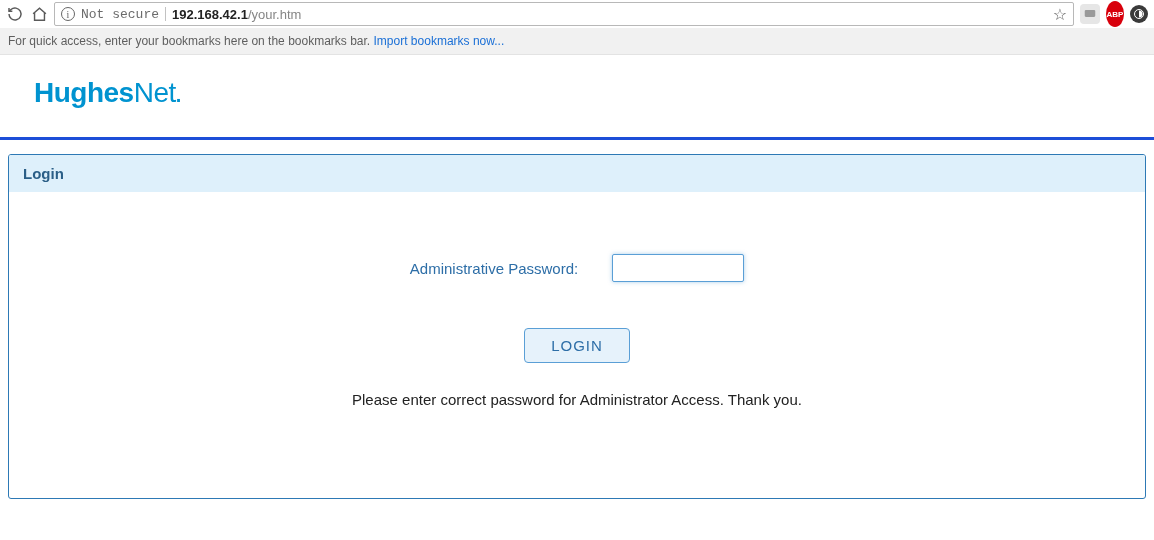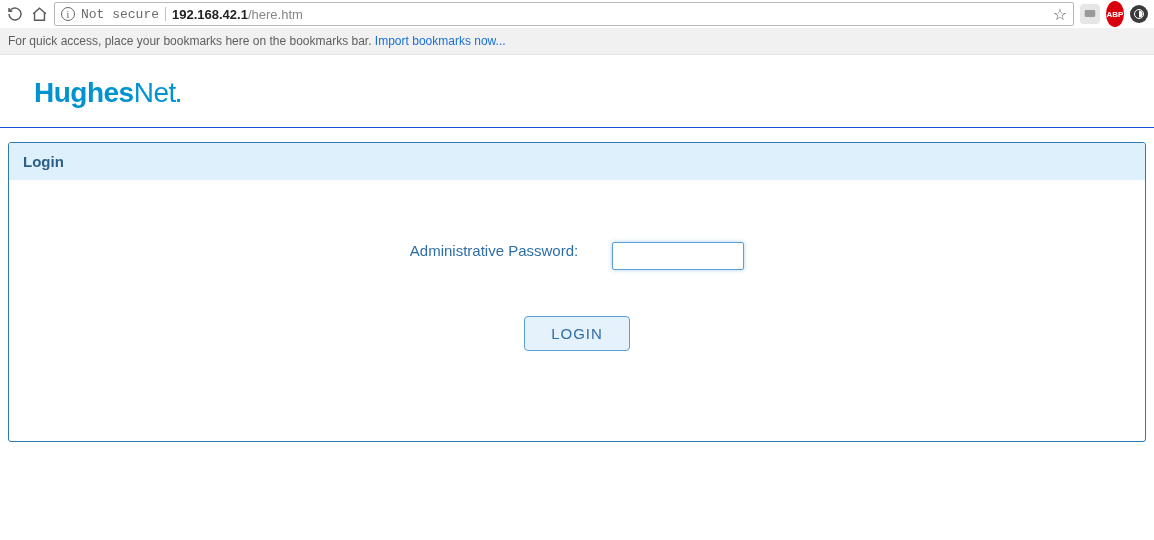--- a/index.html
+++ b/index.html
@@ -69,22 +69,22 @@
     .bookmarks-bar {
       background: #f1f1f1;
       border-bottom: 1px solid #e3e3e3;
       padding: 6px 8px;
       font-size: 12px;
       color: #5e5e5e;
     }
     .bookmarks-bar a { color: #1a6fd6; text-decoration: none; cursor: pointer; text-align: right; }
     
     .page-header {
-      padding: 22px 34px 18px;
-      border-bottom: 1px solid #1d4ed8;
+      padding: 22px 34px 28px;
+      border-bottom: 3px solid #1d4ed8;
     }
     .logo {
       font-size: 28px;
       font-weight: 800;
       color: #0093d0;
       letter-spacing: -0.5px;
     }
     .logo .thin { font-weight: 400; }
     .logo .dot { font-size: 20px; }
     
@@ -102,20 +102,21 @@
       font-weight: bold;
       color: #2b5f87;
       font-size: 15px;
     }
     .card-body {
       padding: 62px 20px 90px;
       text-align: center;
     }
     .form-row {
       display: flex;
+      align-items: center;
       justify-content: center;
       gap: 34px;
       margin-bottom: 46px;
     }
     .form-label {
       color: #2d6ea7;
       font-size: 15px;
     }
     .password-input {
       width: 132px;
@@ -157,53 +158,54 @@
     <svg width="17" height="17" viewBox="0 0 24 24" fill="none" stroke="#5a5a5a" stroke-width="2">
         <path d="M3 11l9-8 9 8"></path>
         <path d="M5 10v10h14V10"></path>
       </svg>
   </div>
   <div class="omnibox">
     <span class="info-icon">i</span>
     <span class="not-secure">Not secure</span>
     <span class="sep"></span>
     <span>
-      <span class="url-host">192.168.42.1</span><span class="url-path">/here.htm</span>
+      <span class="url-host">192.168.42.1</span><span class="url-path">/your.htm</span>
     </span>
     <span class="star">☆</span>
   </div>
   <div class="ext-icon ext-gray">
     <svg width="14" height="14" viewBox="0 0 24 24" fill="#999">
         <rect x="3" y="5" width="18" height="12" rx="2"></rect>
       </svg>
   </div>
   <div class="ext-icon ext-abp">ABP</div>
   <div class="ext-icon ext-dark">
     <svg width="12" height="12" viewBox="0 0 24 24" fill="#fff">
         <circle cx="12" cy="12" r="9" fill="none" stroke="#fff" stroke-width="2"></circle>
         <path d="M12 5a7 7 0 0 1 0 14z"></path>
       </svg>
   </div>
 </div>
 
 <div class="bookmarks-bar">
-  <span>For quick access, place your bookmarks here on the bookmarks bar.</span>
+  <span>For quick access, enter your bookmarks here on the bookmarks bar.</span>
   <a>Import bookmarks now...</a>
 </div>
 
 <div class="page-header">
   <div class="logo">
     <span>Hughes</span><span class="thin">Net</span><span class="dot">.</span>
   </div>
 </div>
 
 <div class="card-wrap">
   <div class="card">
     <div class="card-header">Login</div>
     <div class="card-body">
       <div class="form-row">
         <span class="form-label">Administrative Password:</span>
         <input type="password" class="password-input" autofocus="" value="" style="">
       </div>
       <button class="login-btn">LOGIN</button>
+      <div class="msg">Please enter correct password for Administrator Access. Thank you.</div>
     </div>
   </div>
 </div>
 
 </body></html>

